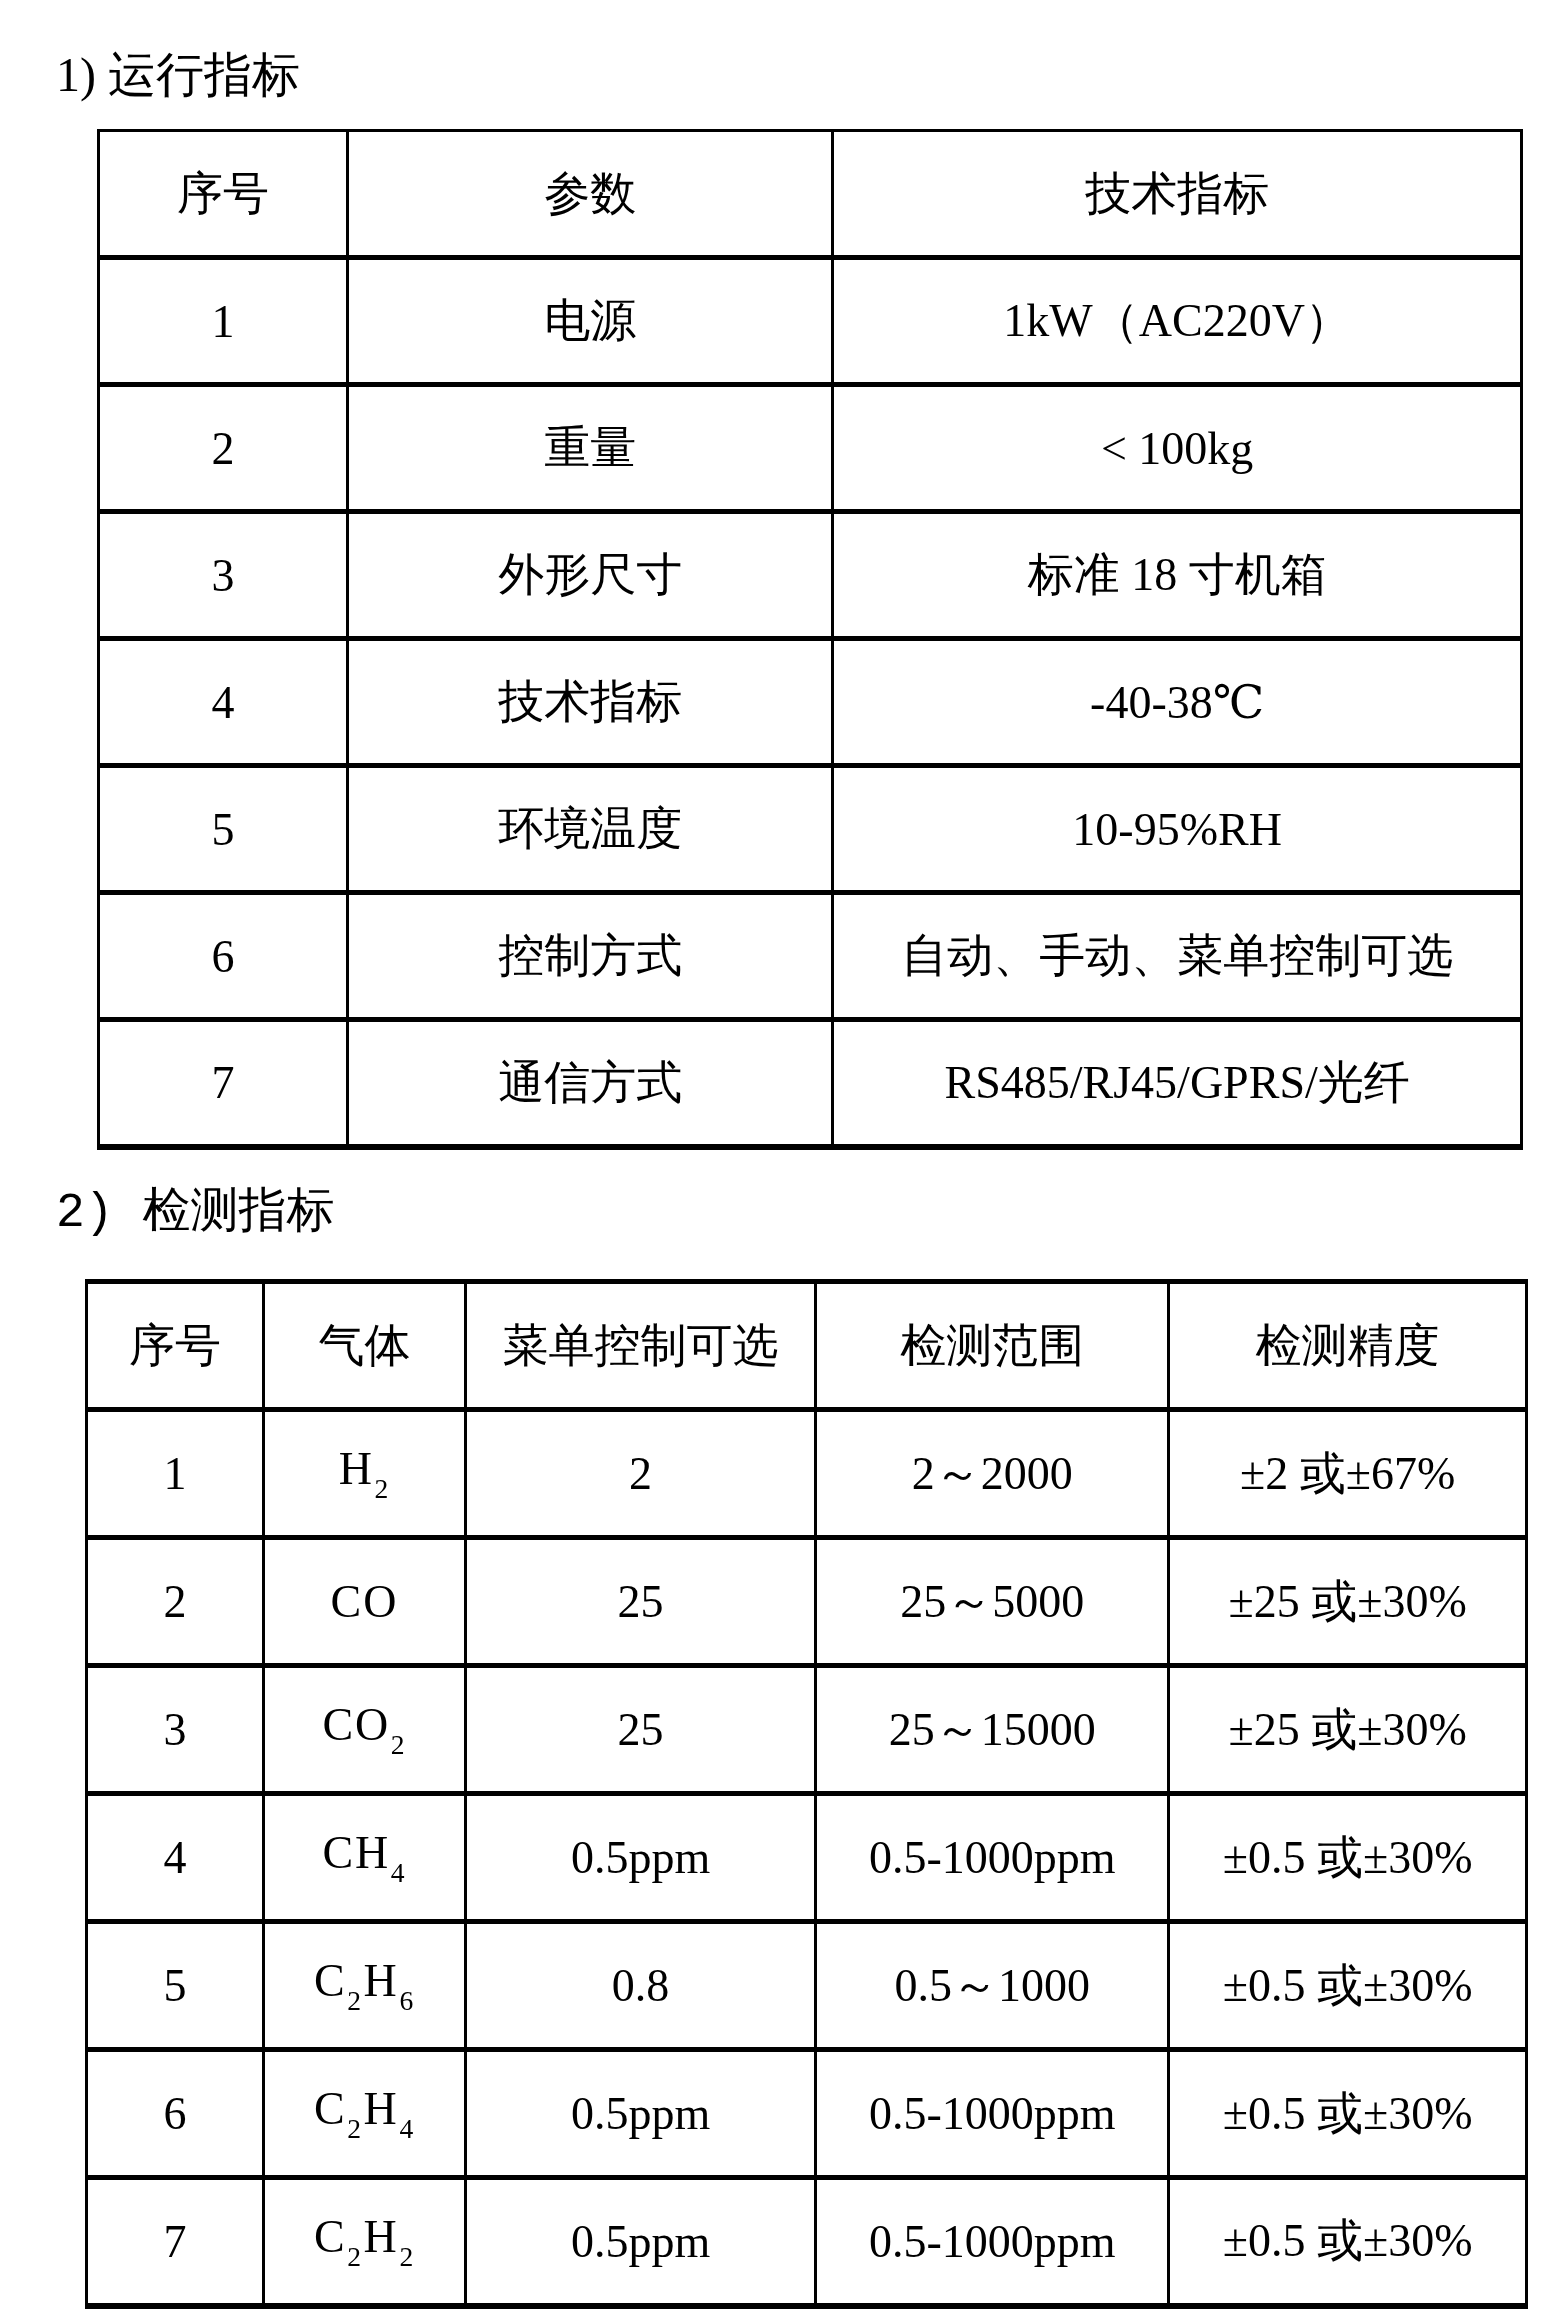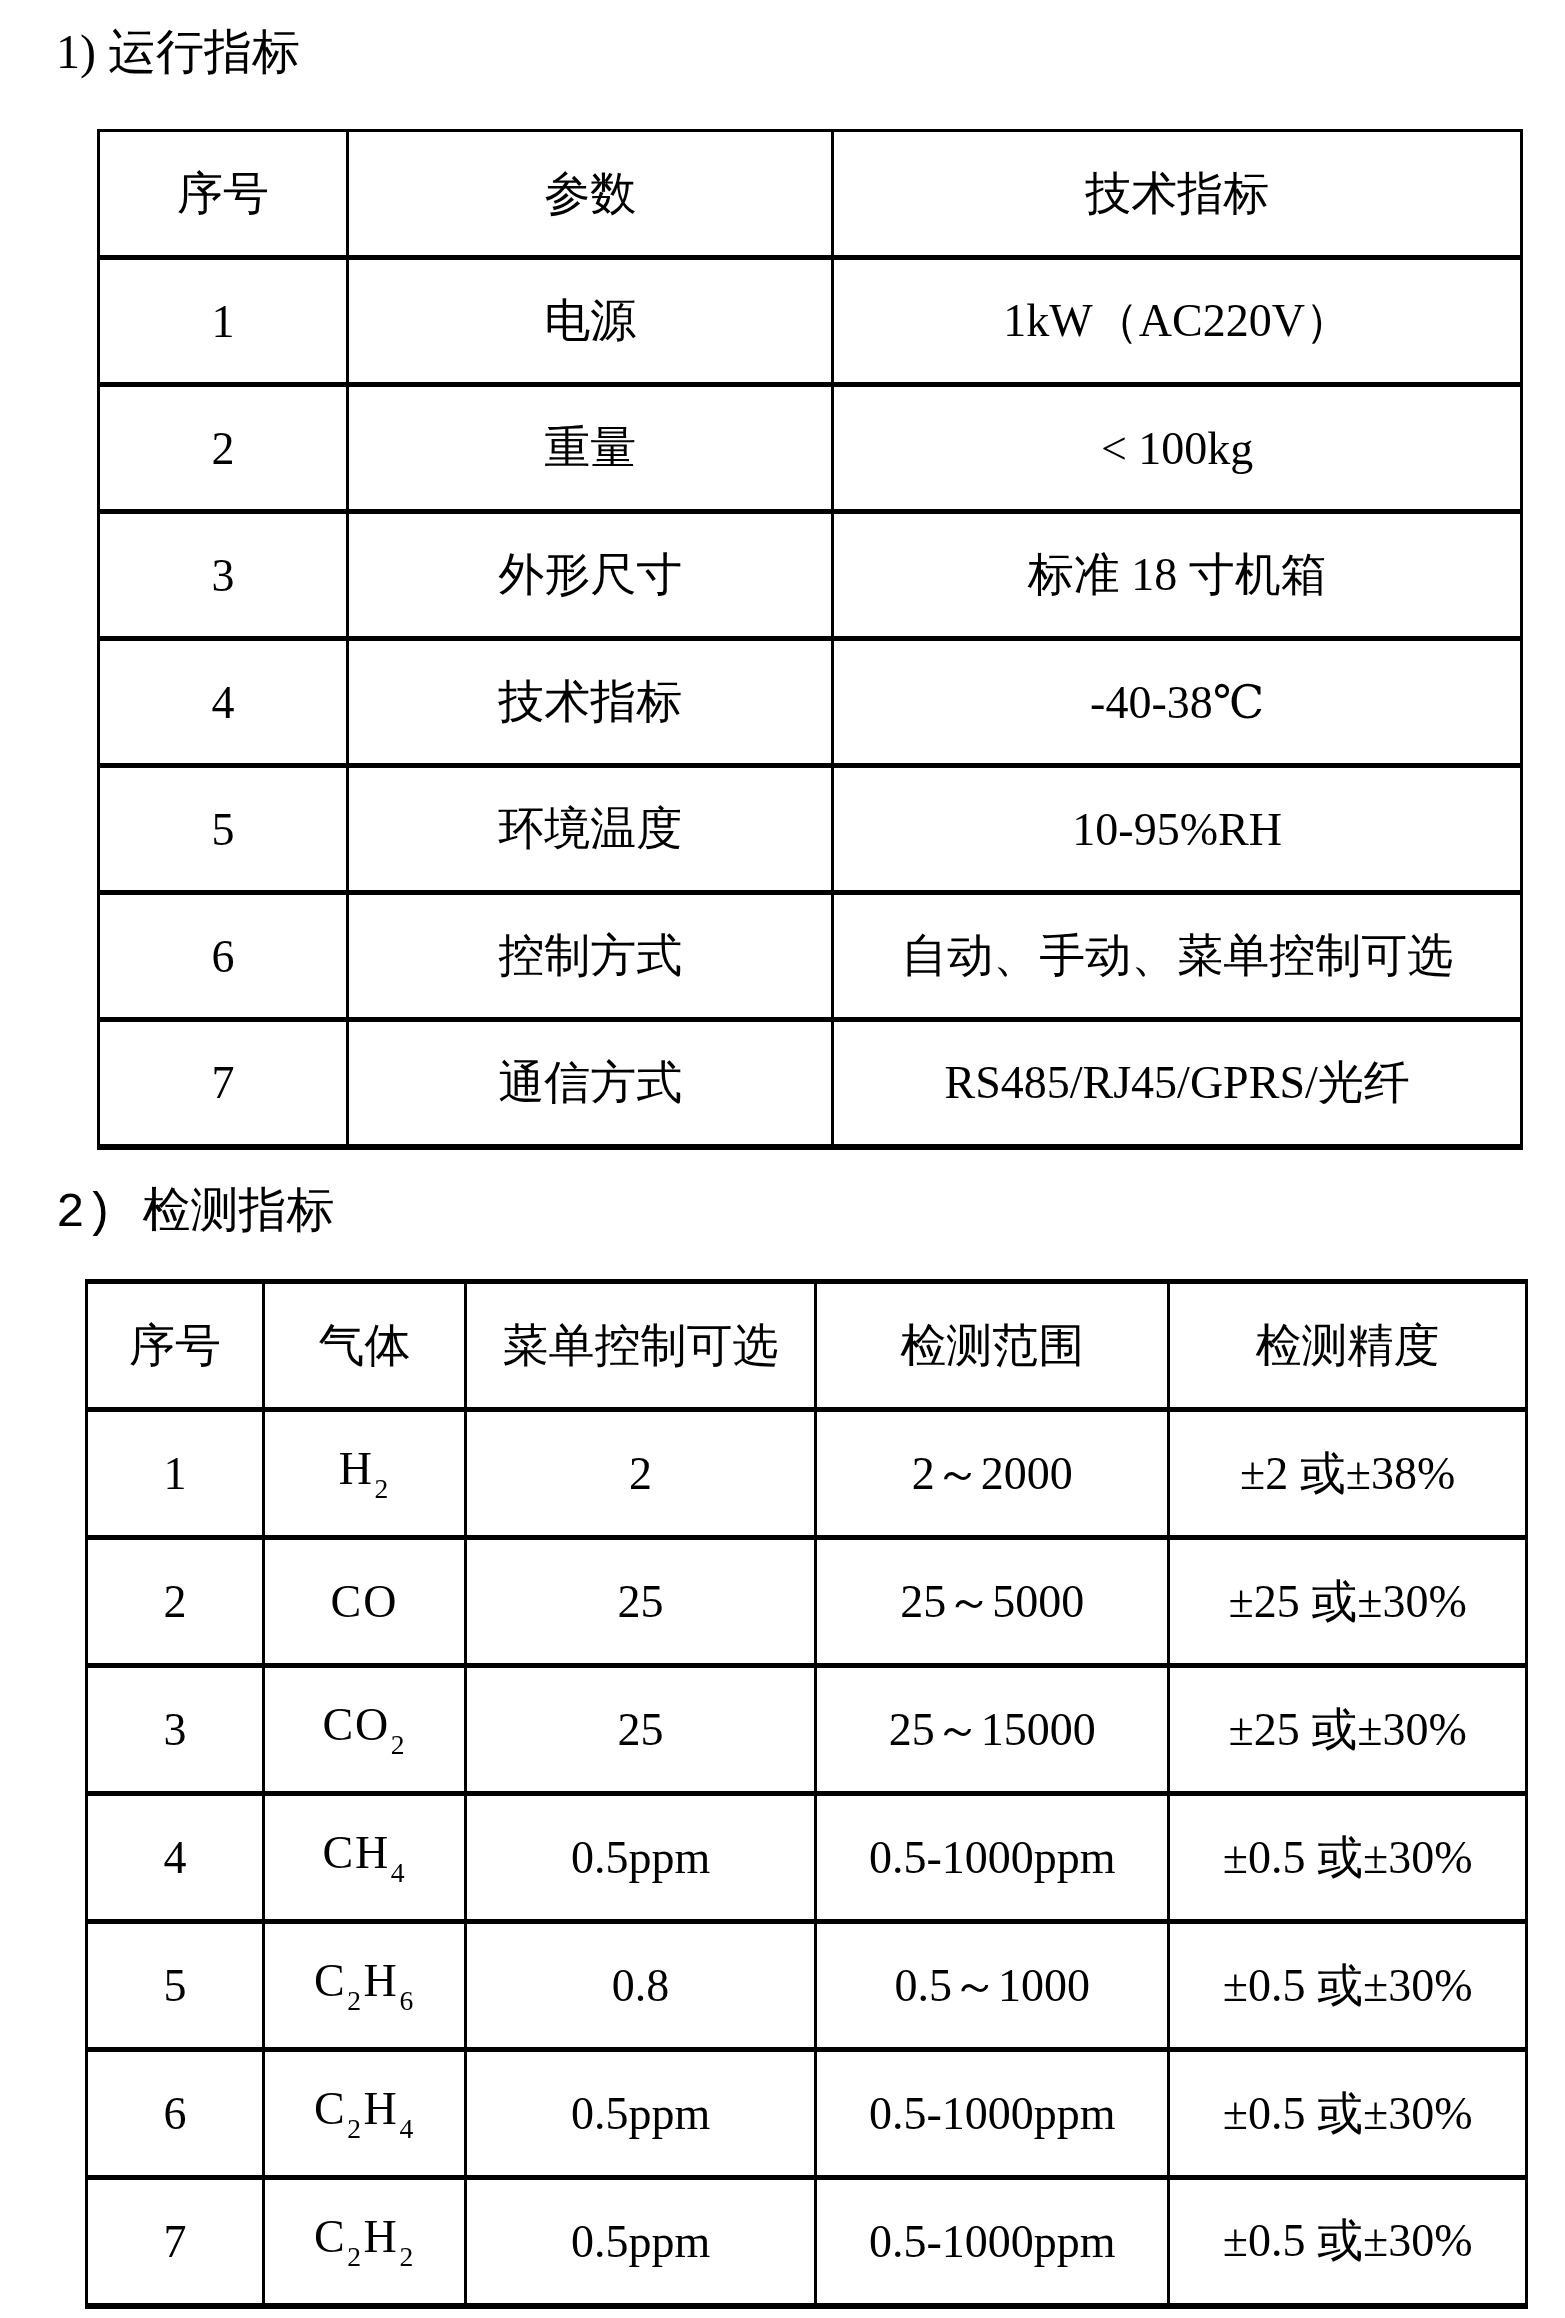--- a/index.html
+++ b/index.html
@@ -21,21 +21,21 @@
     background: #ffffff;
   }
   .section-heading {
     position: absolute;
     left: 56px;
     font-size: 48px;
     line-height: 1.15;
     white-space: pre;
     color: #000000;
   }
-  #heading-1 { top: 24px; }
+  #heading-1 { top: 47px; }
   #heading-2 { top: 1186px; font-family: Liberation Mono, monospace; }
 
   table.spec-table {
     position: absolute;
     border-collapse: collapse;
     table-layout: fixed;
   }
   #table-1 {
     left: 97px;
     top: 129px;
@@ -150,21 +150,21 @@
           <th>检测范围</th>
           <th>检测精度</th>
         </tr>
     </thead>
     <tbody>
         <tr>
           <td>1</td>
           <td class="formula-cell"><span class="seg">H</span><span class="seg subscript">2</span></td>
           <td>2</td>
           <td>2～2000</td>
-          <td>±2 或±38%</td>
+          <td>±2 或±67%</td>
         </tr>
         <tr>
           <td>2</td>
           <td class="formula-cell"><span class="seg">CO</span></td>
           <td>25</td>
           <td>25～5000</td>
           <td>±25 或±30%</td>
         </tr>
         <tr>
           <td>3</td>

